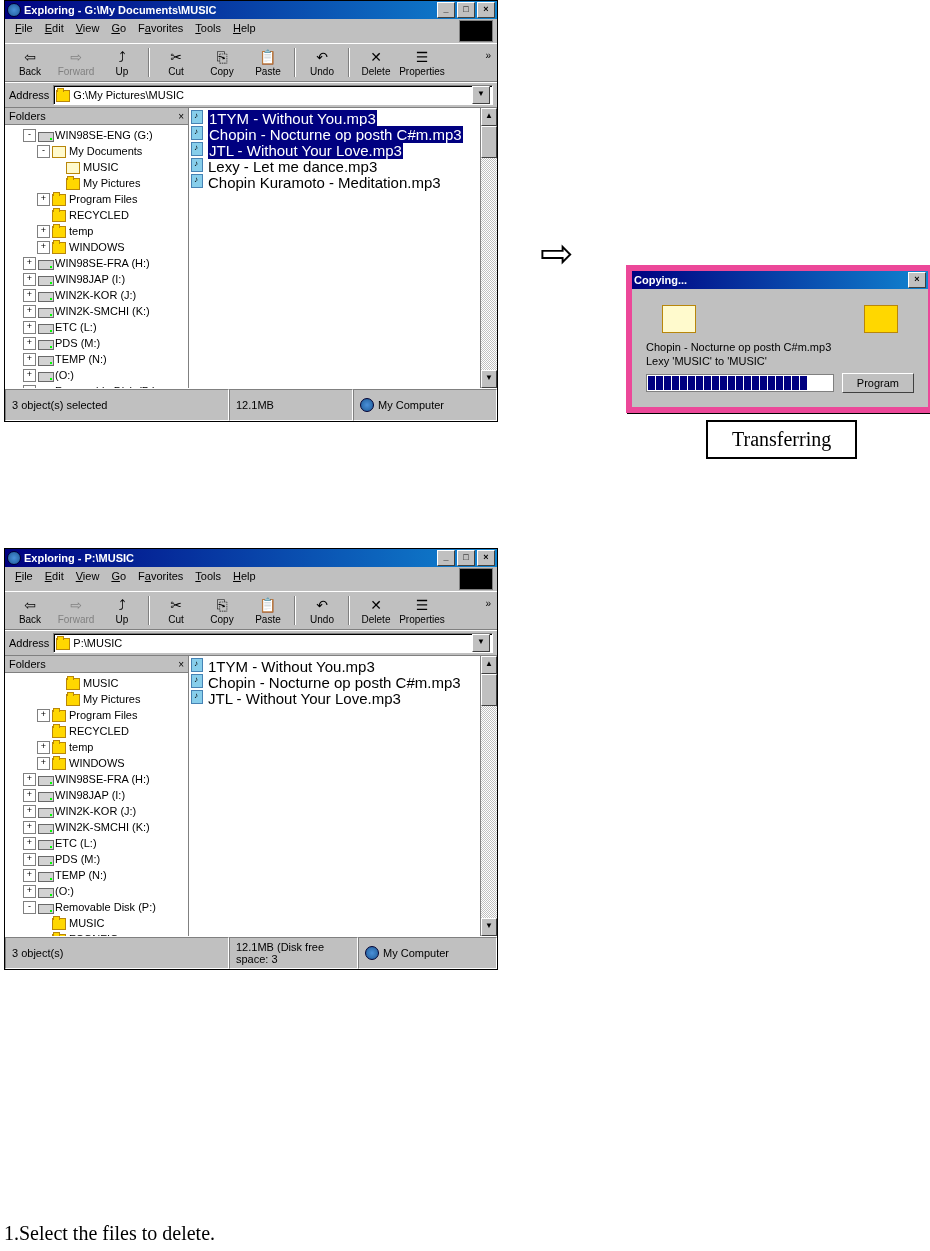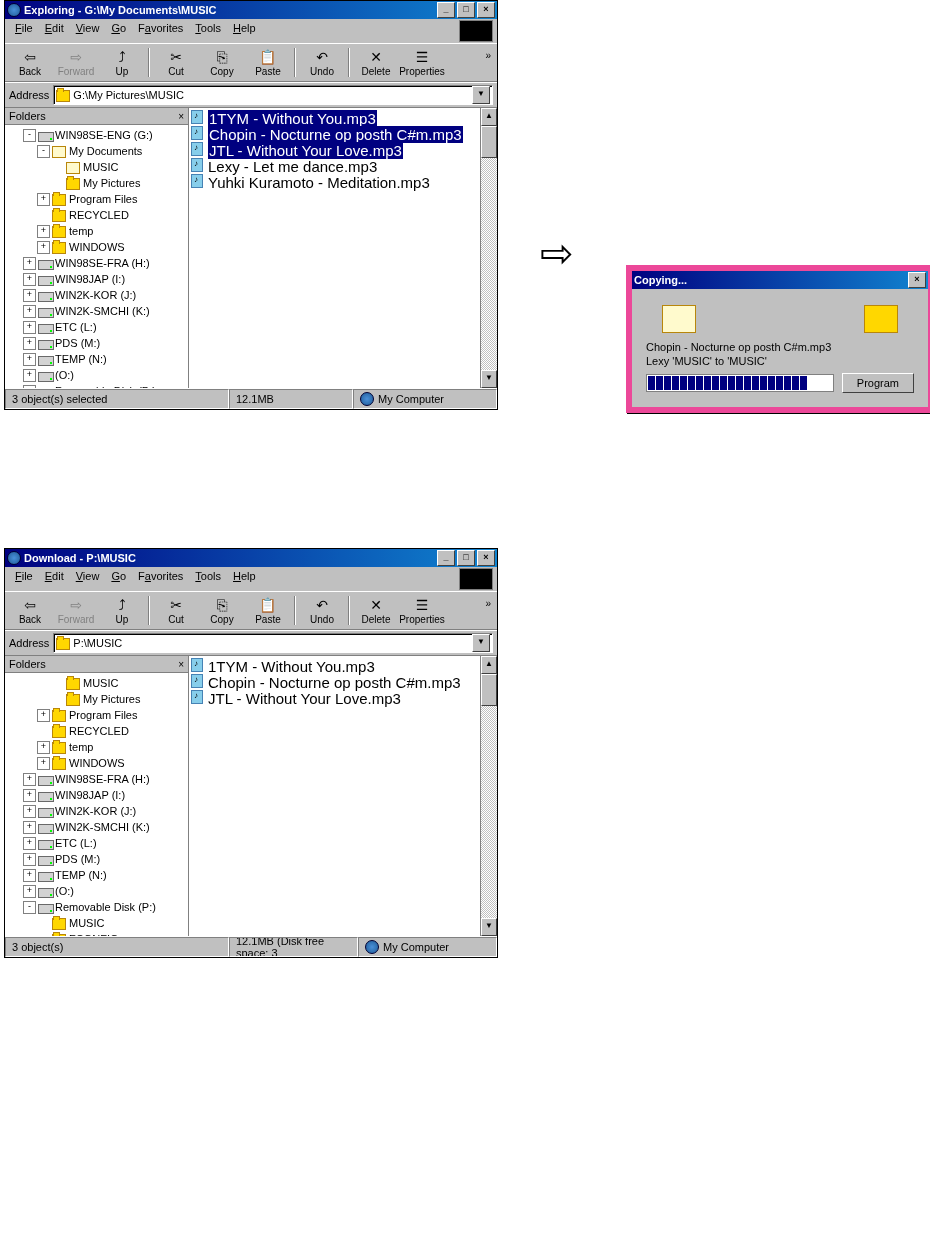--- a/index.html
+++ b/index.html
@@ -32,21 +32,21 @@
   .tree{flex:1;overflow:hidden;padding:2px 0;font-size:11px;background:#fff;position:relative}
   .tnode{display:flex;align-items:center;white-space:nowrap;height:16px}
   .tnode .exp{width:11px;height:11px;border:1px solid #808080;font-size:9px;line-height:9px;text-align:center;margin-right:2px;background:#fff}
   .tnode .noexp{width:13px;margin-right:2px}
   .tnode .ic{width:14px;height:14px;margin-right:3px}
   .files{flex:1;background:#fff;padding:2px;position:relative}
   .fitem{display:flex;align-items:flex-start;height:16px;font-size:15px}
   .fitem .ic{width:14px;height:14px;margin-right:3px}
   .fitem.sel .lbl{background:#000080;color:#fff;padding:0 1px}
   .status{display:flex;background:#c0c0c0;border-top:1px solid #fff;font-size:11px}
-  .status .cell{border:1px solid #808080;border-top-color:#808080;border-left-color:#808080;border-right-color:#fff;border-bottom-color:#fff;padding:1px 6px;height:16px;display:flex;align-items:center}
+  .status .cell{border:1px solid #808080;border-top-color:#808080;border-left-color:#808080;border-right-color:#fff;border-bottom-color:#fff;padding:7px 6px;height:16px;display:flex;align-items:center}
   .scrollbar{width:16px;background:#c0c0c0;border-left:1px solid #808080}
   .scrollbar .sbtn{height:16px;background:#c0c0c0;border:1px solid #fff;border-right-color:#404040;border-bottom-color:#404040;font-size:8px;text-align:center;line-height:14px}
   .scrollbar .thumb{height:30px;background:#c0c0c0;border:1px solid #fff;border-right-color:#404040;border-bottom-color:#404040}
   .scrollbar .track{flex:1;background:repeating-conic-gradient(#c0c0c0 0 25%,#fff 0 50%) 0 0/2px 2px}
 
   
   .ic-folder{background:#ffd700;border:1px solid #b8860b;width:12px;height:10px;margin-top:2px;position:relative}
   .ic-folder::before{content:"";position:absolute;top:-3px;left:0;width:5px;height:3px;background:#ffd700;border:1px solid #b8860b;border-bottom:none}
   .ic-folder-open{background:#fffacd;border:1px solid #b8860b;width:12px;height:10px;margin-top:2px}
   .ic-drive{background:#d3d3d3;border:1px solid #696969;width:14px;height:8px;margin-top:4px;position:relative}
@@ -300,21 +300,21 @@
           <div class="fitem">
             <span class="ic">
               <span class="ic-mp3" style="display: block;"></span>
             </span>
             <span class="lbl">Lexy - Let me dance.mp3</span>
           </div>
           <div class="fitem">
             <span class="ic">
               <span class="ic-mp3" style="display: block;"></span>
             </span>
-            <span class="lbl">Yuhki Kuramoto - Meditation.mp3</span>
+            <span class="lbl">Chopin Kuramoto - Meditation.mp3</span>
           </div>
         </div>
     <div class="scrollbar" style="display:flex;flex-direction:column">
       <div class="sbtn">▲</div>
       <div class="thumb"></div>
       <div class="track" style="flex:1"></div>
       <div class="sbtn">▼</div>
     </div>
   </div>
   <div class="status">
@@ -363,28 +363,29 @@
             <div class="seg"></div>
             <div class="seg"></div>
             <div class="seg"></div>
             <div class="seg"></div>
       </div>
       <div class="btn">Program</div>
     </div>
   </div>
 </div>
 
+<div class="caption-box" style="left:706px;top:420px">Transferring</div>
 
 
 <div class="win" style="left:4px;top:548px;width:492px">
   <div class="titlebar">
     <span class="ticon">
           <span class="ic-globe" style="display:block;width:12px;height:12px"></span>
         </span>
-    <span>Download - P:\MUSIC</span>
+    <span>Exploring - P:\MUSIC</span>
     <span class="sp"></span>
     <span class="ctrlbtn">_</span>
     <span class="ctrlbtn">□</span>
     <span class="ctrlbtn">×</span>
   </div>
   <div class="menubar">
     <span><u>F</u>ile</span>
     <span><u>E</u>dit</span>
     <span><u>V</u>iew</span>
     <span><u>G</u>o</span>
@@ -604,14 +605,15 @@
   <div class="status">
     <div class="cell" style="width:210px">3 object(s)</div>
     <div class="cell" style="width:115px;overflow:hidden">12.1MB (Disk free space: 3</div>
     <div class="cell" style="flex:1">
           <span class="ic-globe" style="display:inline-block;width:12px;height:12px;margin-right:4px;vertical-align:middle"></span>
           <span>My Computer</span>
         </div>
   </div>
 </div>
 
+<div class="doctext" style="left:4px;top:1222px">1.Select the files to delete.</div>
 
 </div>
 
 </body></html>

